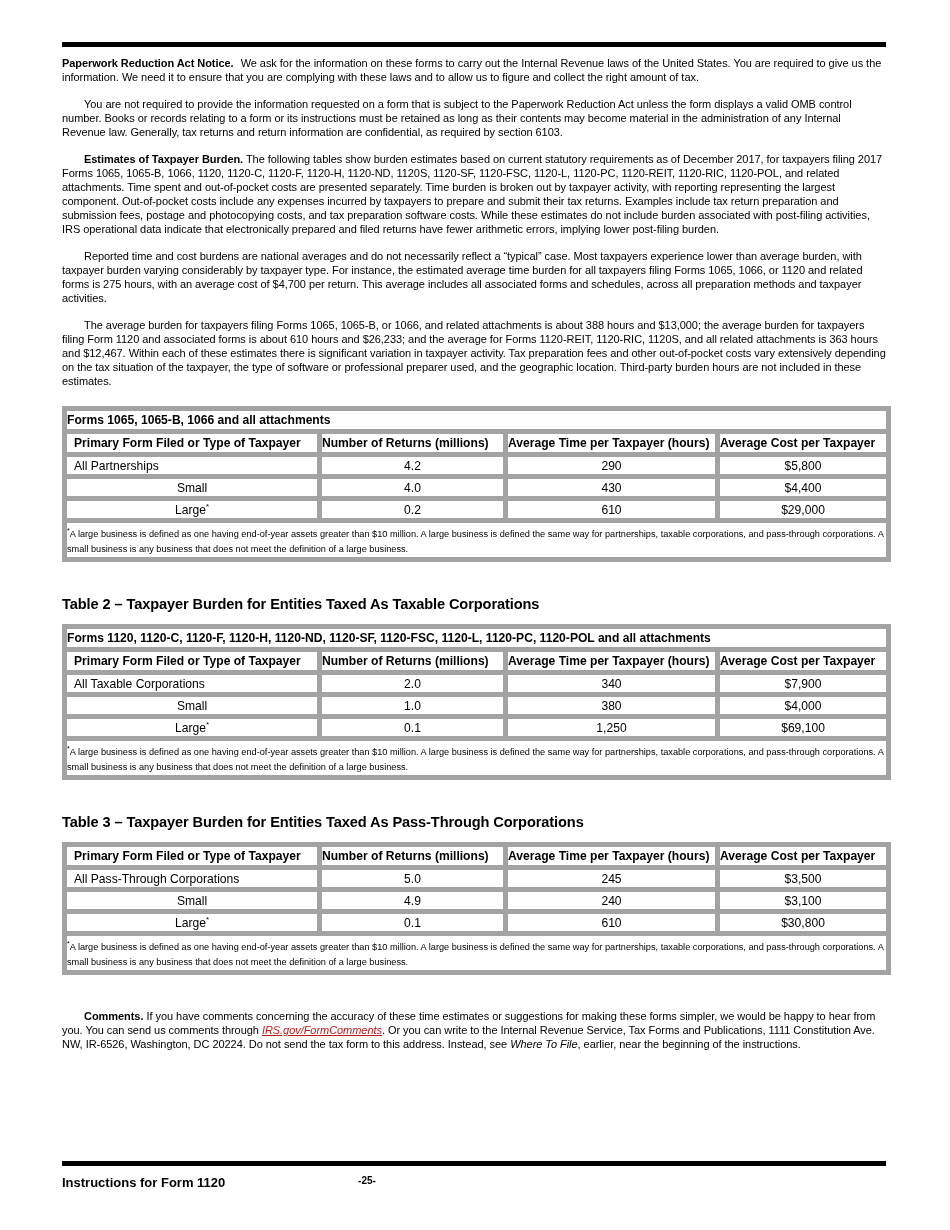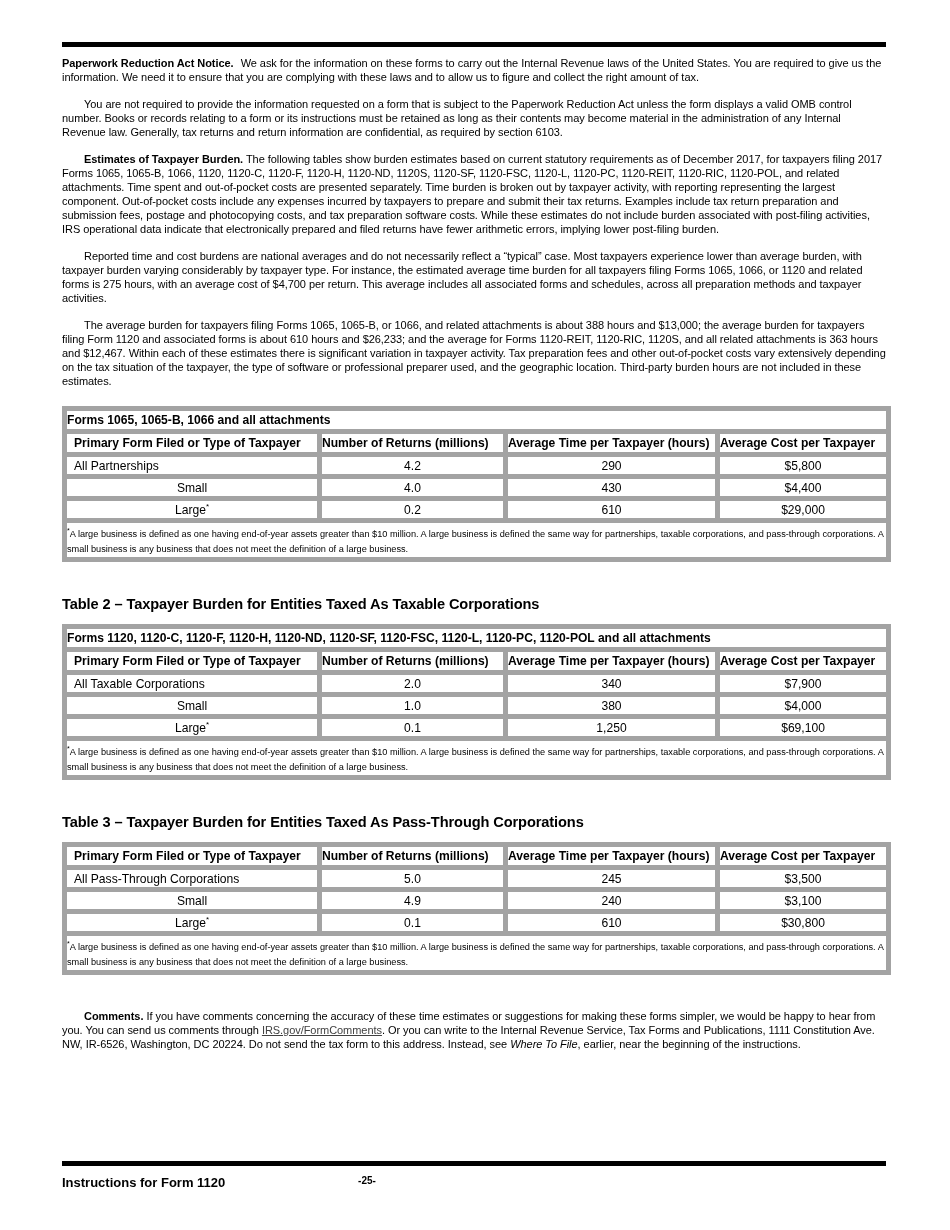--- a/index.html
+++ b/index.html
@@ -53,21 +53,22 @@
     font-weight: bold;
   }
   .lead-gap {
     display: inline-block;
     width: 7px;
   }
   .ital {
     font-style: italic;
   }
   a.link {
-    color: #404040;
+    color: #b91c1c;
+    font-style: italic;
     text-decoration: underline;
   }
 
   
   h2.tbl-title {
     font-size: 14.6px;
     font-weight: bold;
     margin: 0 0 11px 0;
     letter-spacing: -0.1px;
     line-height: 17px;

